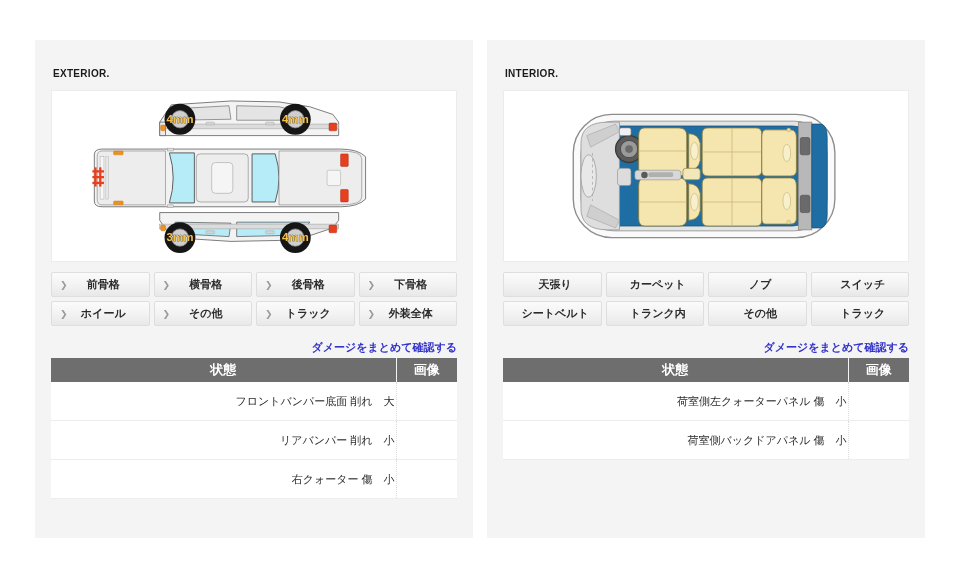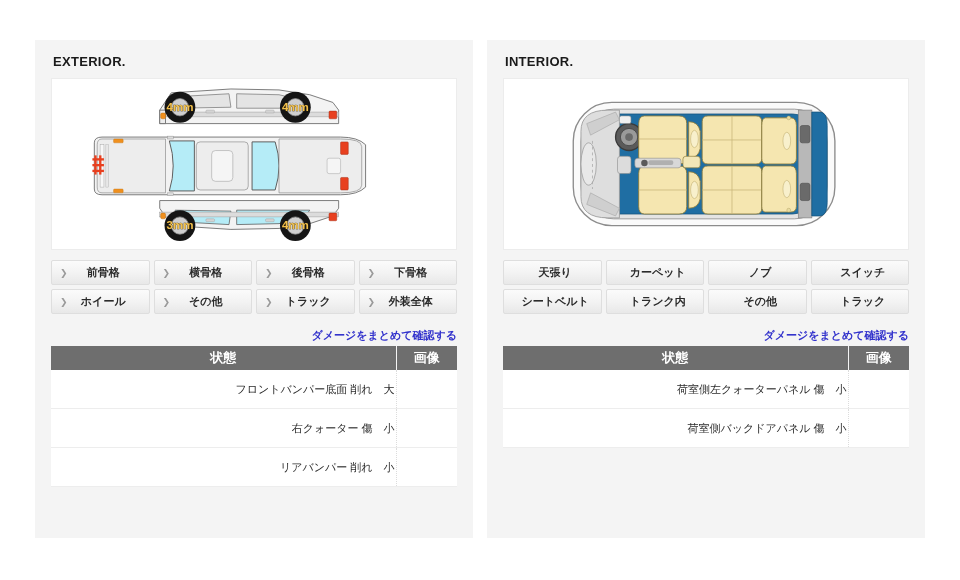--- a/index.html
+++ b/index.html
@@ -28,25 +28,25 @@
   }
   .panel {
     background: #f4f4f4;
     padding: 14px 16px 16px 16px;
     box-sizing: border-box;
     flex: 1 1 0;
     display: flex;
     flex-direction: column;
   }
   .panel-title {
-    font-size: 13px;
+    font-size: 10px;
     font-weight: bold;
     color: #1a1a1a;
     letter-spacing: 0.3px;
-    margin: 0 0 8px 2px;
+    margin: 12px 0 8px 2px;
     line-height: 16px;
   }
   .diagram-box {
     background: #ffffff;
     border: 1px solid #ececec;
     box-sizing: border-box;
     height: 172px;
     position: relative;
     overflow: hidden;
   }
@@ -274,25 +274,25 @@
             <th>状態</th>
             <th>画像</th>
           </tr>
         </thead>
         <tbody>
           <tr>
             <td class="state">フロントバンパー底面 削れ　大</td>
             <td class="img"></td>
           </tr>
           <tr>
+            <td class="state">リアバンパー 削れ　小</td>
+            <td class="img"></td>
+          </tr>
+          <tr>
             <td class="state">右クォーター 傷　小</td>
-            <td class="img"></td>
-          </tr>
-          <tr>
-            <td class="state">リアバンパー 削れ　小</td>
             <td class="img"></td>
           </tr>
         </tbody>
       </table>
     </div>
 
     <div class="panel">
       <div class="panel-title">INTERIOR.</div>
 
       <div class="diagram-box">

